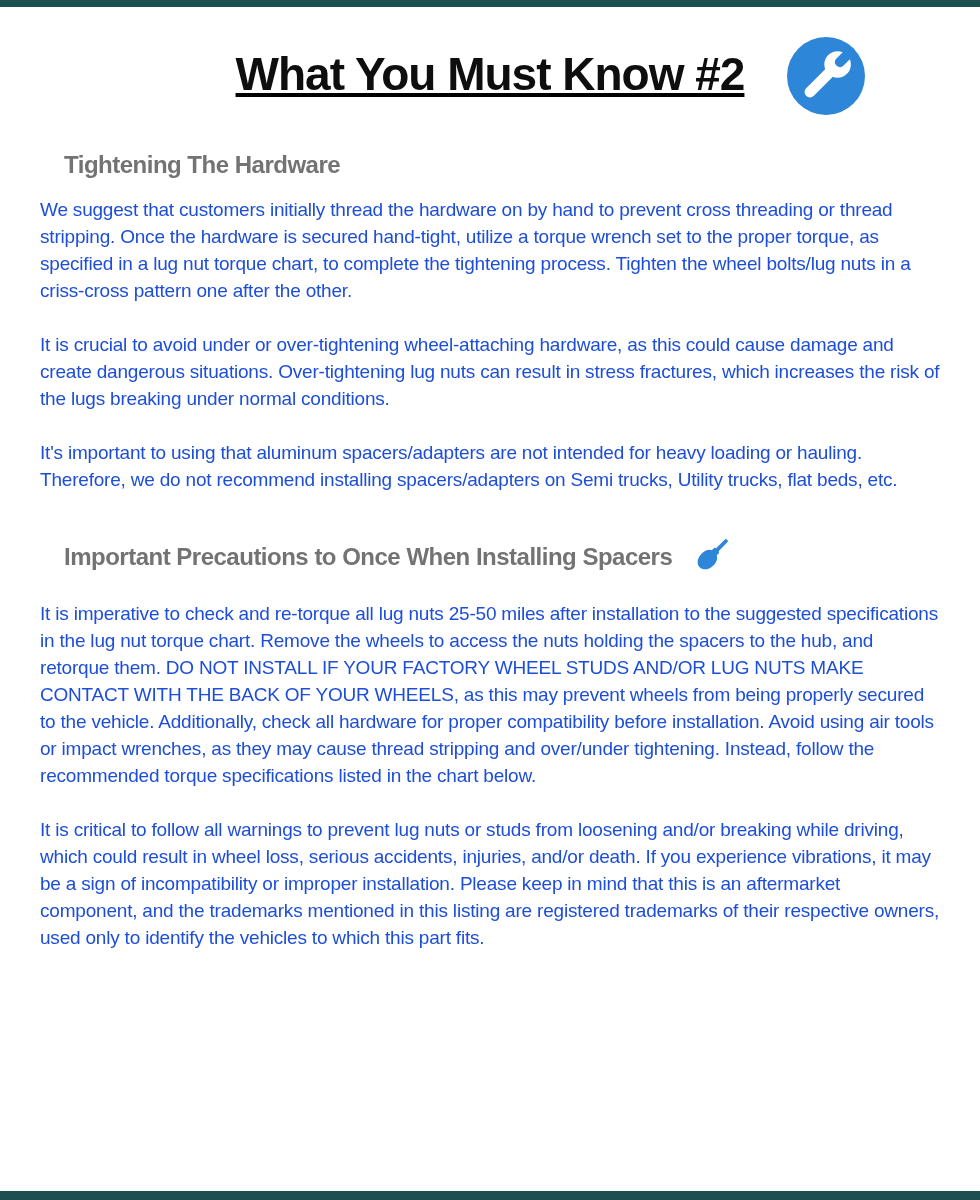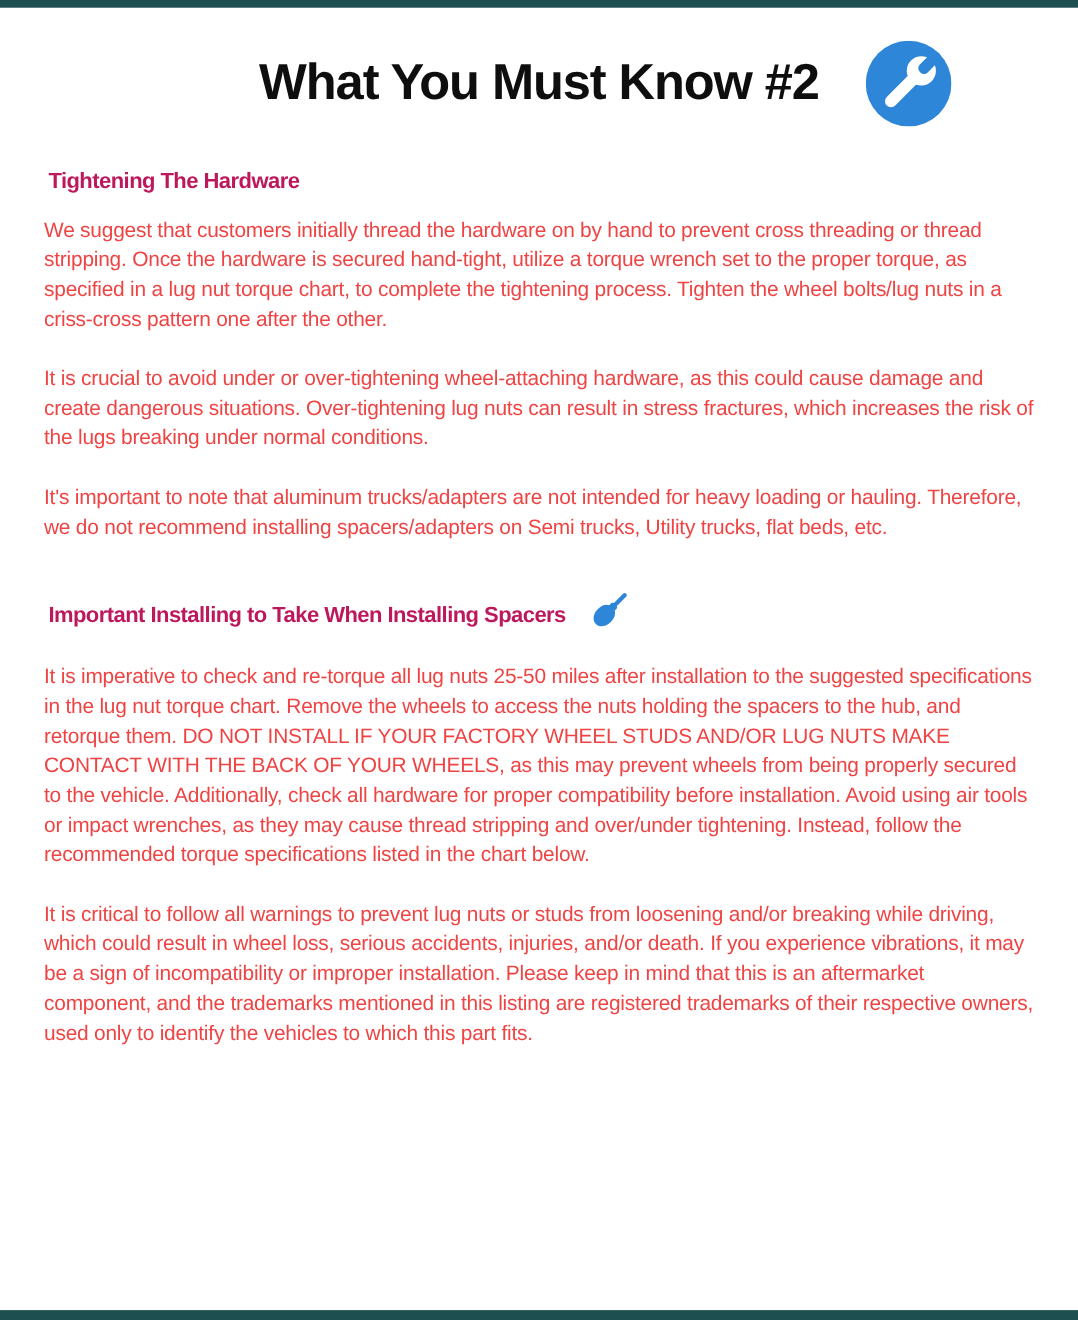--- a/index.html
+++ b/index.html
@@ -17,20 +17,21 @@
     width: 980px;
     background: #1d4e50;
   }
   .edge-bar.top { top: 0; height: 7px; }
   .edge-bar.bottom { bottom: 0; height: 9px; }
 
   .header {
     position: relative;
     padding-top: 46px;
     height: 60px;
+    text-decoration: underline;
   }
   .page-title {
     margin: 0;
     text-align: center;
     font-size: 46px;
     line-height: 56px;
     font-weight: 800;
     letter-spacing: -1px;
     color: #0e0e0f;
   }
@@ -40,38 +41,38 @@
     top: 37px;
     width: 78px;
     height: 78px;
   }
 
   .content {
     padding: 0 40px;
     width: 900px;
   }
   .section-heading {
-    font-size: 20px;
+    font-size: 24px;
     line-height: 30px;
     font-weight: 700;
     letter-spacing: -0.5px;
-    color: #be185d;
-    margin: 38px 0 16px 4px;
+    color: #737373;
+    margin: 38px 0 16px 24px;
   }
   .section:first-of-type .section-heading { margin-top: 44px; }
   .heading-inline-icon {
     display: inline-block;
     vertical-align: -12px;
     margin-left: 20px;
   }
   .para {
     font-size: 19px;
     line-height: 27px;
     letter-spacing: -0.2px;
-    color: #ef4444;
+    color: #1d4ed8;
     margin: 0 0 27px 0;
   }
 </style>
 </head>
 <body>
 
 <div class="edge-bar top"></div>
 
 <div class="header">
   <h1 class="page-title">What You Must Know #2</h1>
@@ -89,25 +90,25 @@
 
 <div class="content">
 
   <div class="section">
     <h2 class="section-heading"><span>Tightening The Hardware</span></h2>
     <p class="para">We suggest that customers initially thread the hardware on by hand to prevent cross threading or thread stripping. Once the hardware is secured hand-tight, utilize a torque wrench set to the proper torque, as specified in a lug nut torque chart, to complete the tightening process. Tighten the wheel bolts/lug nuts in a criss-cross pattern one after the other.</p>
     <p class="para">It is crucial to avoid under or over-tightening wheel-attaching hardware, as this could cause damage and create dangerous situations. Over-tightening lug nuts can result in stress fractures, which increases the risk of the lugs breaking under normal conditions.</p>
   </div>
 
   <div class="section">
-    <p class="para">It's important to note that aluminum trucks/adapters are not intended for heavy loading or hauling. Therefore, we do not recommend installing spacers/adapters on Semi trucks, Utility trucks, flat beds, etc.</p>
+    <p class="para">It's important to using that aluminum spacers/adapters are not intended for heavy loading or hauling. Therefore, we do not recommend installing spacers/adapters on Semi trucks, Utility trucks, flat beds, etc.</p>
   </div>
 
   <div class="section">
-    <h2 class="section-heading"><span>Important Installing to Take When Installing Spacers</span><span class="heading-inline-icon">
+    <h2 class="section-heading"><span>Important Precautions to Once When Installing Spacers</span><span class="heading-inline-icon">
       <svg viewBox="0 0 48 48" width="42" height="46">
         <g transform="rotate(45 24 24)" fill="#2e86d8">
           <rect x="21.8" y="1" width="4.4" height="21" rx="2"></rect>
           <rect x="20" y="17" width="8" height="7" rx="2"></rect>
           <path d="M24 21 C30 21 33.5 26 33.5 33 C33.5 40 29.5 45.5 24 45.5 C18.5 45.5 14.5 40 14.5 33 C14.5 26 18 21 24 21 Z"></path>
         </g>
       </svg>
     </span></h2>
     <p class="para">It is imperative to check and re-torque all lug nuts 25-50 miles after installation to the suggested specifications in the lug nut torque chart. Remove the wheels to access the nuts holding the spacers to the hub, and retorque them. DO NOT INSTALL IF YOUR FACTORY WHEEL STUDS AND/OR LUG NUTS MAKE CONTACT WITH THE BACK OF YOUR WHEELS, as this may prevent wheels from being properly secured to the vehicle. Additionally, check all hardware for proper compatibility before installation. Avoid using air tools or impact wrenches, as they may cause thread stripping and over/under tightening. Instead, follow the recommended torque specifications listed in the chart below.</p>
     <p class="para">It is critical to follow all warnings to prevent lug nuts or studs from loosening and/or breaking while driving, which could result in wheel loss, serious accidents, injuries, and/or death. If you experience vibrations, it may be a sign of incompatibility or improper installation. Please keep in mind that this is an aftermarket component, and the trademarks mentioned in this listing are registered trademarks of their respective owners, used only to identify the vehicles to which this part fits.</p>

